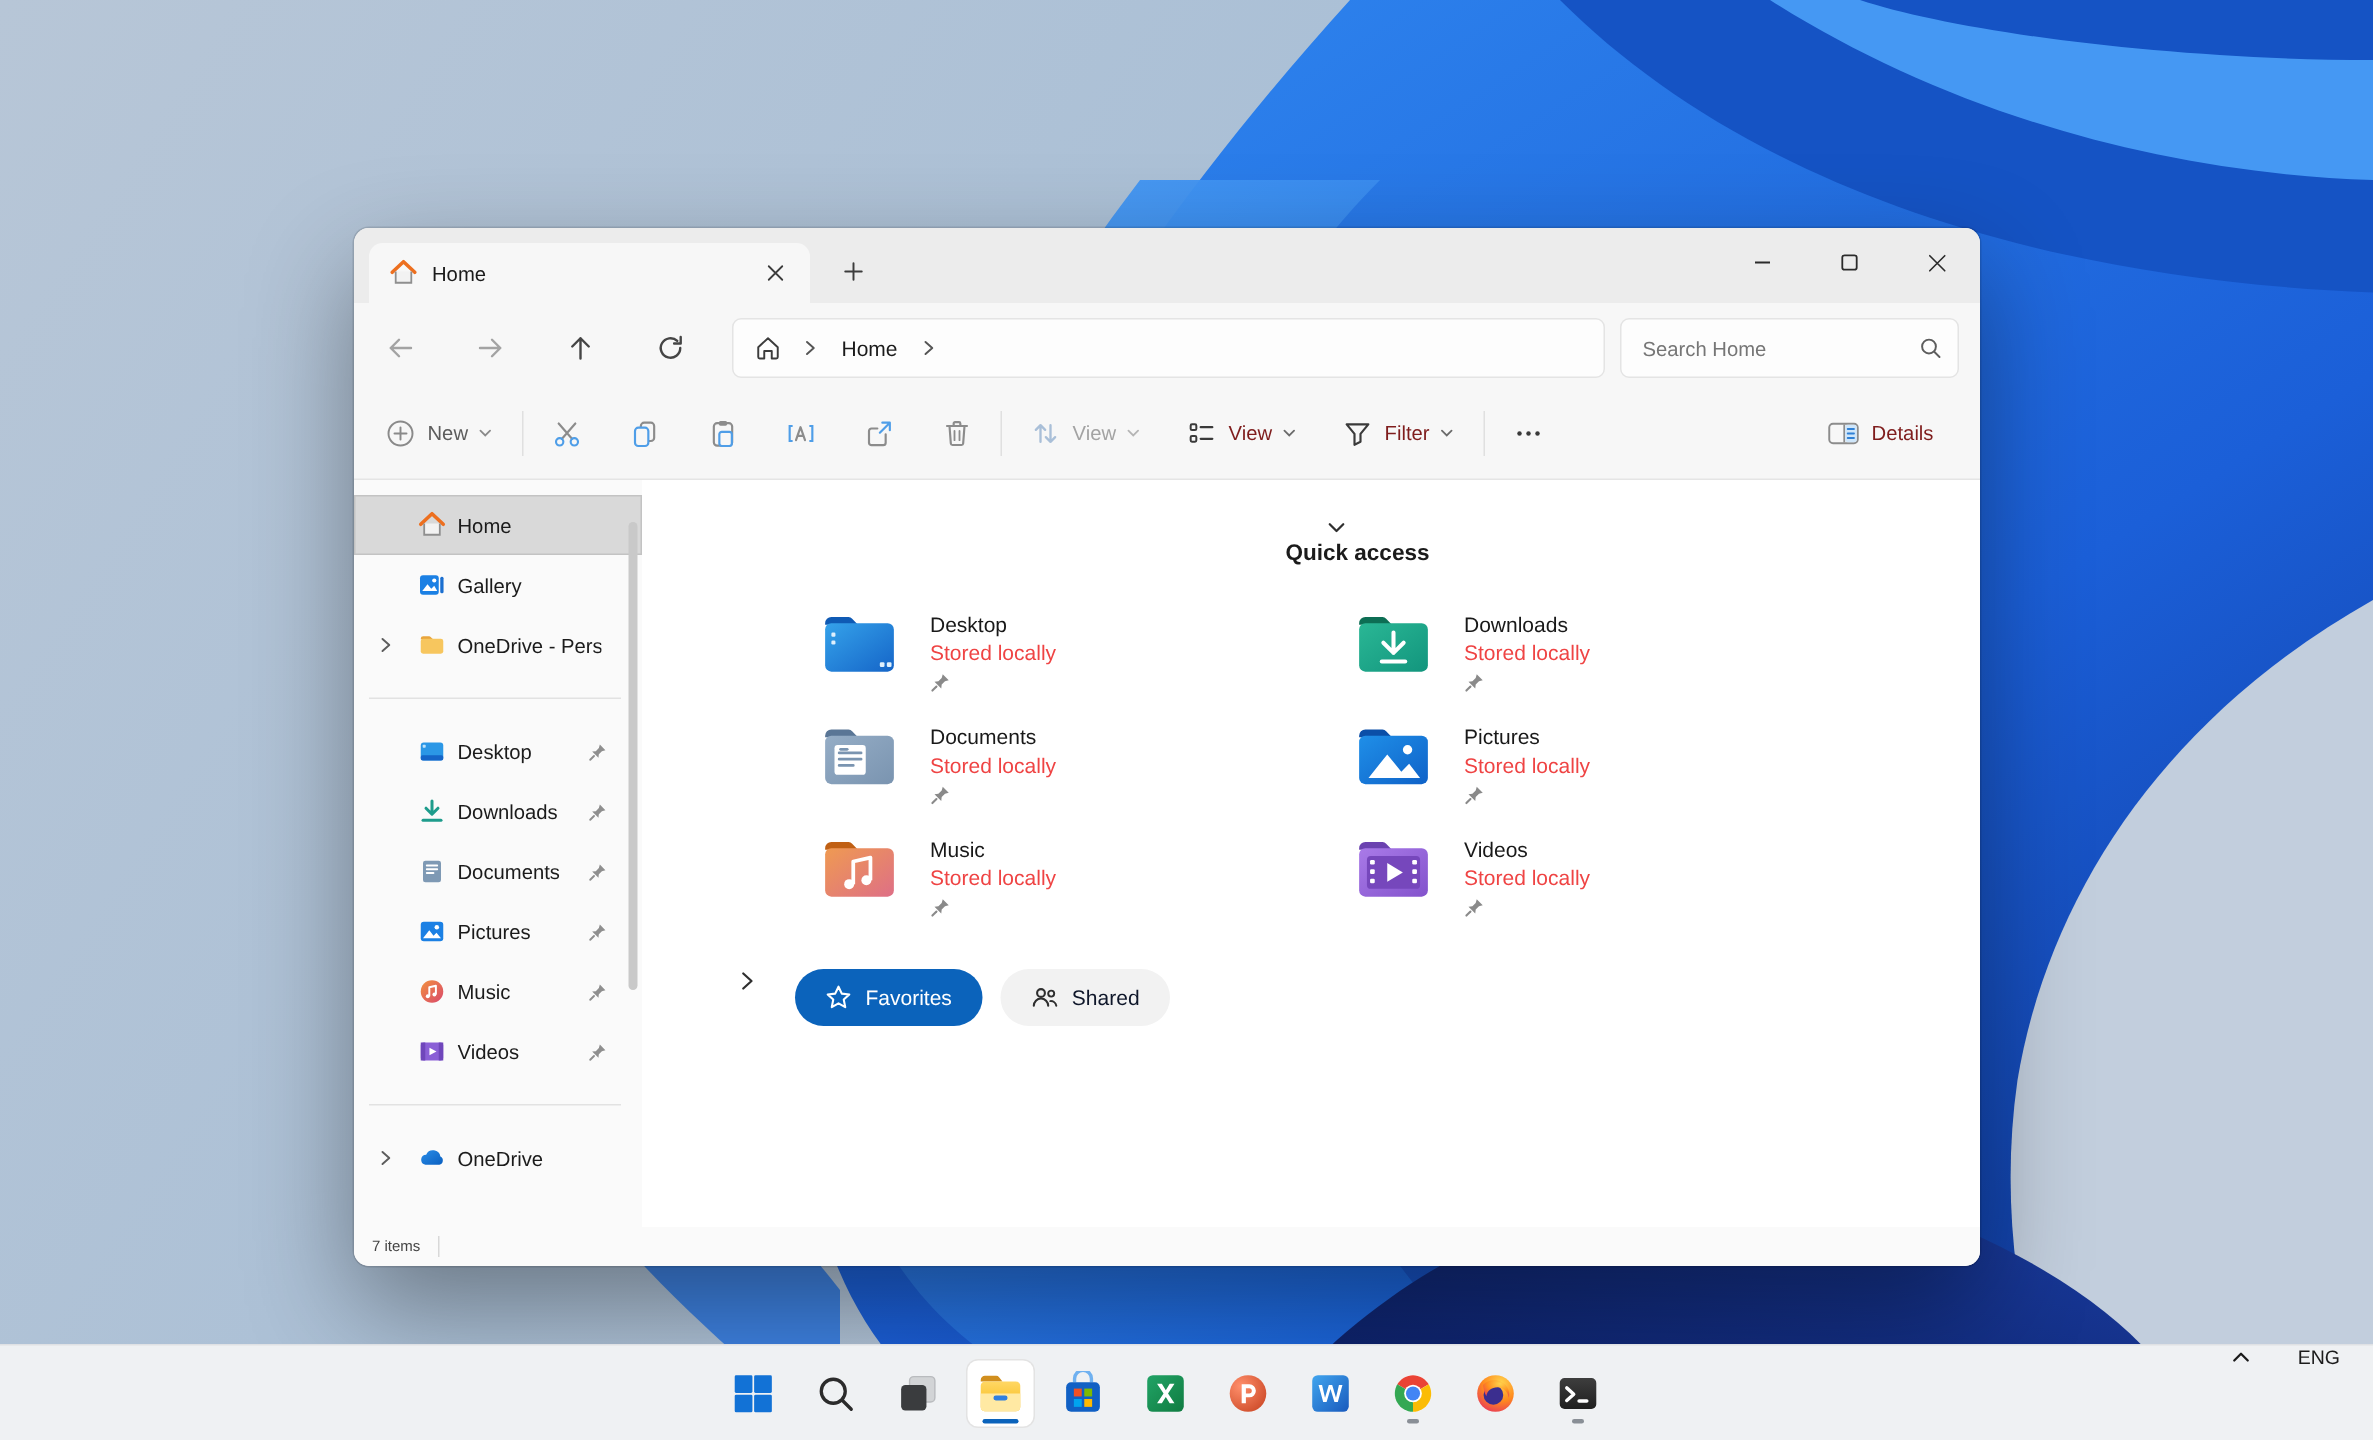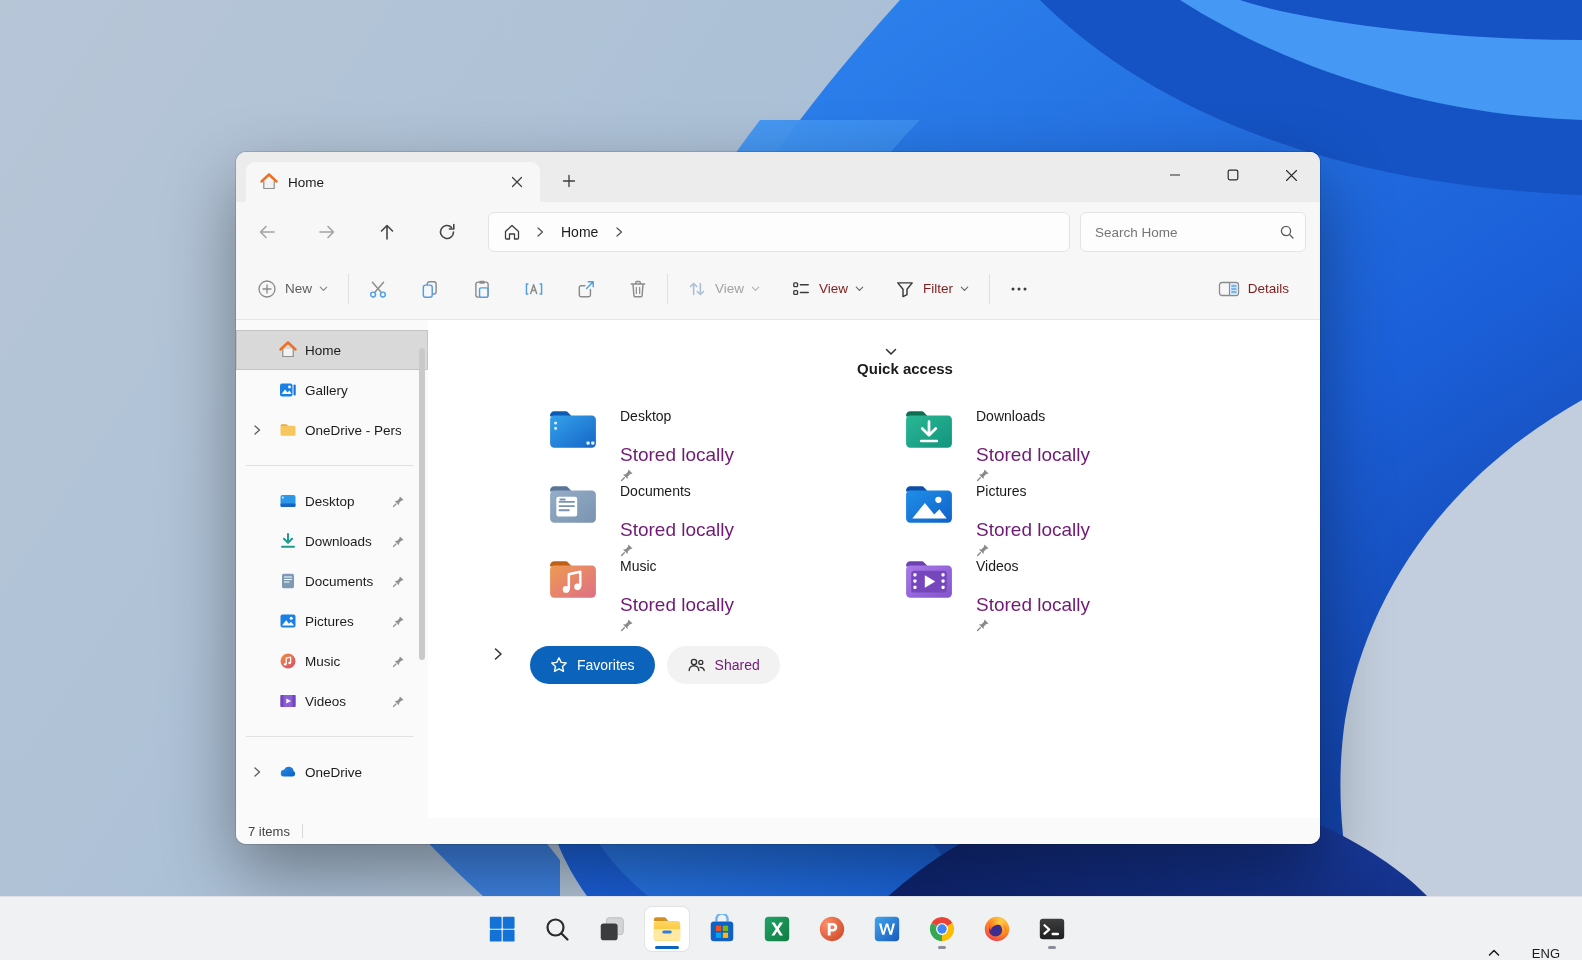--- a/index.html
+++ b/index.html
@@ -64,46 +64,46 @@
   .side-scrollbar { position:absolute; right:3px; top:28px; width:6px; height:312px;
     background:#c9c9c9; border-radius:3px; }
 
   .content { flex:1; background:#ffffff; padding:24px 0 0 34px; position:relative; }
   .section-header { display:flex; align-items:center; cursor:pointer;flex-direction:column; }
   .section-title { font-size:15px; font-weight:700; color:#1b1b1b; margin-left:28px; }
   .tiles { margin:30px 0 0 86px; display:grid; grid-template-columns:356px 356px; grid-auto-rows:75px; }
   .tile { display:flex; cursor:pointer; align-items:flex-start; }
   .tile-icon { width:50px; height:44px; margin-right:22px; flex:0 0 auto; }
   .tile-name { font-size:14px; color:#191919; line-height:19px; }
-  .tile-sub { font-size:19px; color:#701a75; line-height:18px;margin-top:20px; }
+  .tile-sub { font-size:14px; color:#ef4444; line-height:18px; }
   .tile-pin { margin-top:4px; }
   .pill-row { display:flex; margin:14px 0 0 28px; }
   .row-chevron { margin-right:24px; display:flex; cursor:pointer; }
   .pill { height:38px; border:none; border-radius:19px; display:flex; align-items:center;
     padding:0 20px; font-size:14px; cursor:pointer; font-family:"Liberation Sans", sans-serif; }
   .pill.primary { color:#ffffff; margin-right:12px; }
-  .pill.neutral { background:#f2f2f2; color:#701a75; }
+  .pill.neutral { background:#f2f2f2; color:#0f172a; }
   .pill svg { margin-right:9px; }
 
   
   .statusbar { height:26px; flex:0 0 auto; display:flex; align-items:center; padding-left:12px; background:#fafafa; }
-  .status-count { font-size:13px; color:#444; }
+  .status-count { font-size:10px; color:#444; }
   .status-sep { width:1px; height:14px; background:#d8d8d8; margin-left:12px; }
 
   
   .taskbar { position:absolute; left:0; bottom:0; width:1582px; height:64px; background:#eff1f3;
     border-top:1px solid #dfe1e4; }
   .tb-center { position:absolute; left:480px; top:0; height:64px; display:flex; align-items:center; gap:11px; }
   .tb-icon { position:relative; width:44px; height:44px; border-radius:7px; display:flex;
     align-items:center; justify-content:center; cursor:pointer; border:none; background:transparent; }
   .tb-icon.active { background:#ffffff; box-shadow:0 0 0 1px #e3e3e3; }
   .run-dot { position:absolute; bottom:2px; left:50%; transform:translateX(-50%); width:8px; height:3px;
     border-radius:2px; background:#898f96; }
   .run-dot.active { width:24px; }
-  .tb-right { position:absolute; right:0; top:0; height:64px; display:flex; align-items:flex-end; padding-right:22px; gap:30px; }
+  .tb-right { position:absolute; right:0; top:0; height:64px; display:flex; align-items:flex-start; padding-right:22px; gap:30px; }
   .tb-lang { font-size:13px; color:#1b1b1b; cursor:pointer; }
 </style>
 </head>
 <body>
 
 <div id="screen">
 
   <svg id="wallpaper" viewBox="0 0 1582 960" preserveAspectRatio="none">
     <defs>
       <linearGradient id="bgG" x1="0" y1="0" x2="1" y2="0.4">

